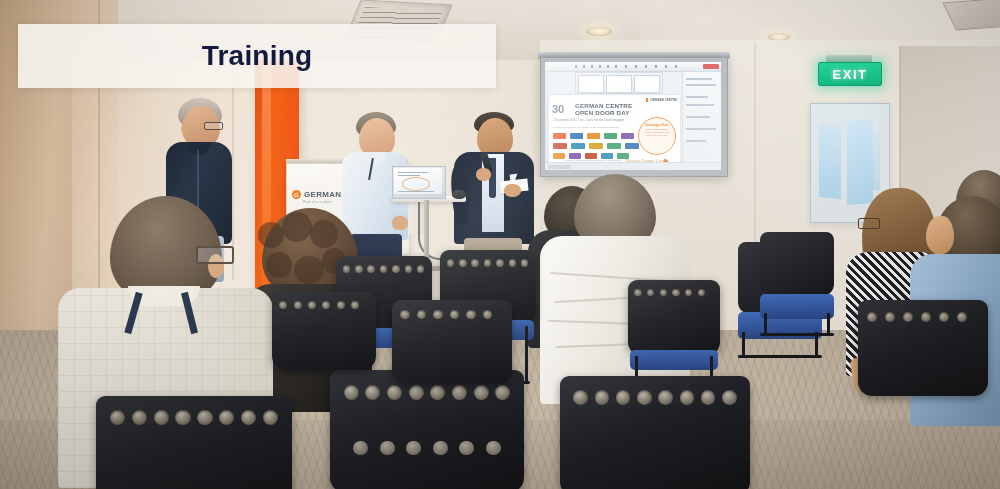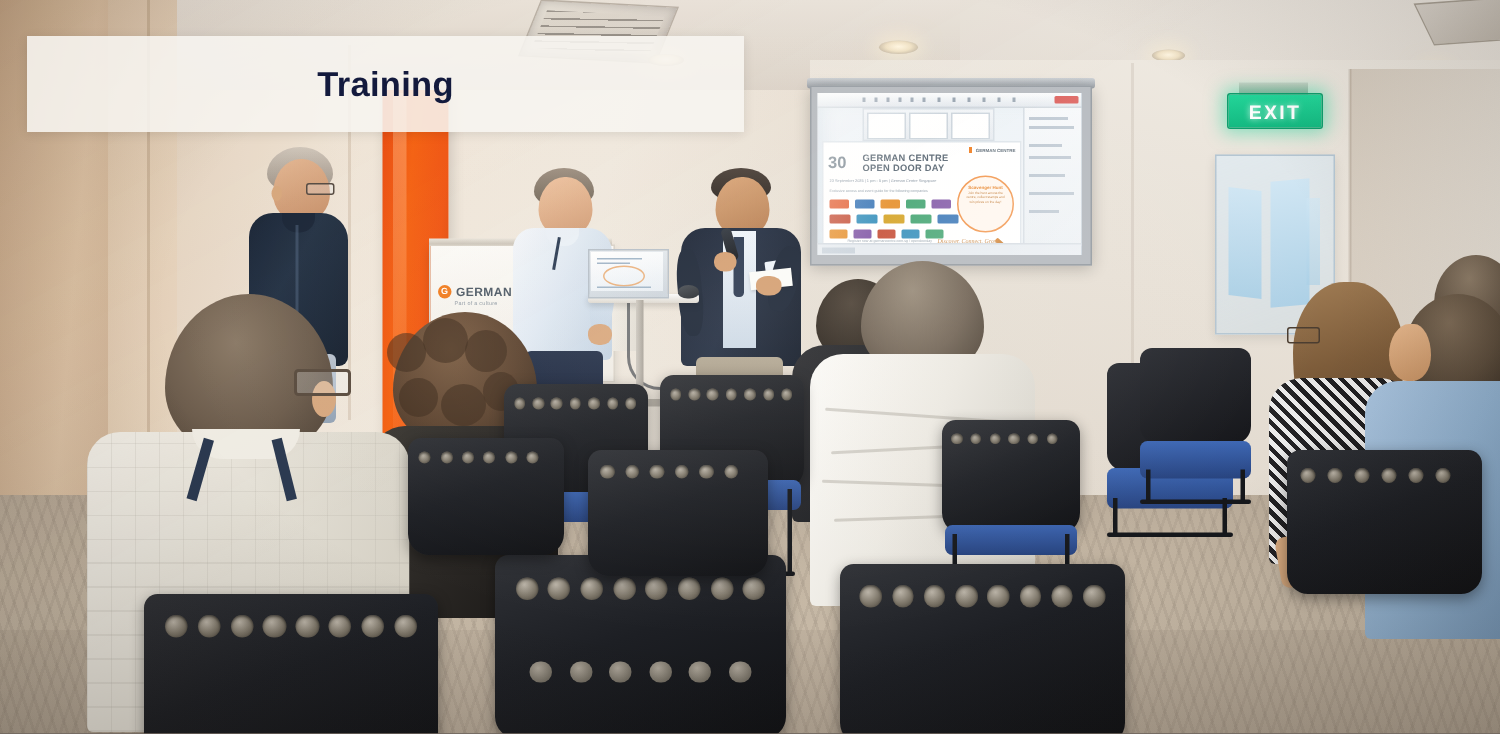--- a/index.html
+++ b/index.html
@@ -383,21 +383,21 @@
 
   
   #title-card{
     left:18px;top:24px;width:478px;height:64px;
     background:rgba(247,245,240,.88);
     box-shadow:0 1px 7px rgba(0,0,0,.10);
     display:flex;flex-direction:column;align-items:center;justify-content:center;
     gap:1px;
   }
   #title-line1{
-    color:#131a3d;font-weight:bold;font-size:23px;letter-spacing:.2px;line-height:26px;
+    color:#131a3d;font-weight:bold;font-size:28px;letter-spacing:.2px;line-height:26px;
   }
   #title-line2{
     color:#131a3d;font-weight:bold;font-size:23px;letter-spacing:.2px;line-height:27px;
   }
 
   
   #grade{
     left:0;top:0;width:1000px;height:489px;pointer-events:none;
     background:
       radial-gradient(ellipse at 50% 42%,rgba(255,250,240,.10) 0%,rgba(0,0,0,0) 55%,rgba(25,18,10,.22) 100%);

